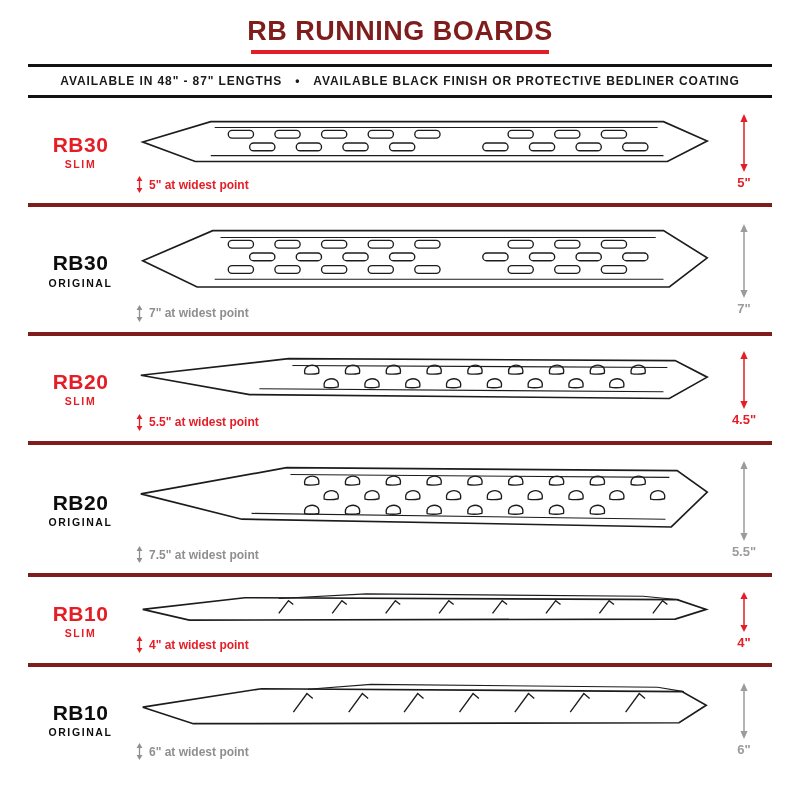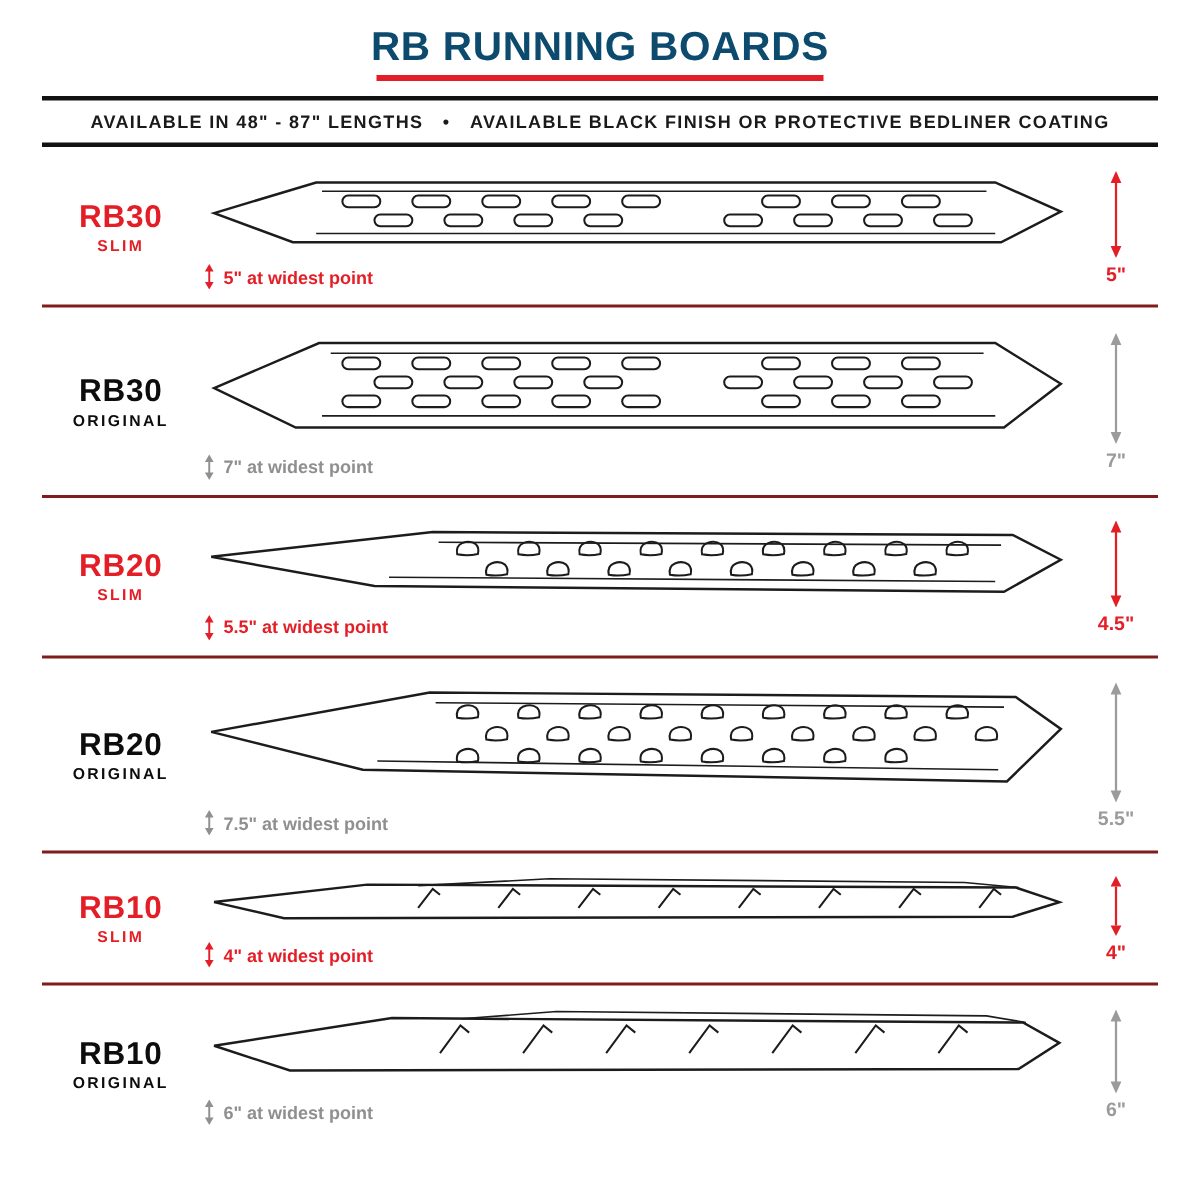--- a/index.html
+++ b/index.html
@@ -1,27 +1,27 @@
 <!DOCTYPE html>
 <html><head>
 <meta charset="utf-8">
 <style>
   html,body{margin:0;padding:0;background:#fff;}
   body{width:800px;height:800px;overflow:hidden;font-family:"Liberation Sans",sans-serif;color:#111;}
   .page{padding:16px 28px 0;}
 
   
-  .title{text-align:center;font-size:27px;font-weight:bold;letter-spacing:.5px;color:#0c4a6e;}
+  .title{text-align:center;font-size:27px;font-weight:bold;letter-spacing:.5px;color:#7f1d1d;}
   .title-underline{width:298px;height:4px;background:#e41e26;margin:3px auto 10px;}
   .subtitle-bar{border-top:3px solid #121212;border-bottom:3px solid #121212;padding:7px 0;
     display:flex;justify-content:center;align-items:center;gap:13px;
     font-size:12px;font-weight:bold;letter-spacing:.9px;color:#1a1a1a;}
 
   
-  .row{display:flex;align-items:center;padding:12px 0 10px;border-bottom:2px solid #7f1d1d;}
+  .row{display:flex;align-items:center;padding:12px 0 10px;border-bottom:4px solid #7f1d1d;}
   .row:last-child{border-bottom:none;}
   .label{width:105px;flex:none;text-align:center;}
   .model{font-size:21px;font-weight:bold;letter-spacing:.5px;line-height:1.05;}
   .variant{font-size:10.5px;font-weight:bold;letter-spacing:1.6px;margin-top:2px;}
   .row.slim .model,.row.slim .variant{color:#e41e26;}
   .row.original .model,.row.original .variant{color:#0d0d0d;}
 
   .drawing{flex:1;min-width:0;}
   .board{display:block;width:100%;height:auto;}
   .board path,.board line{fill:none;stroke:#1c1c1c;}

